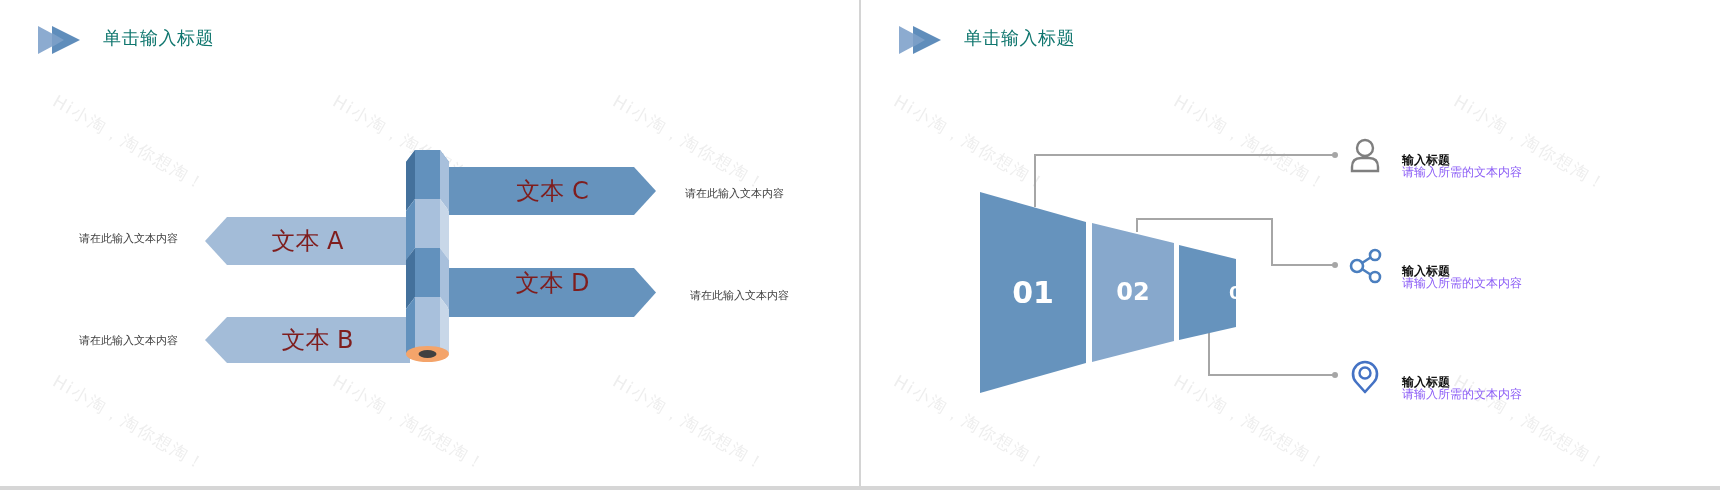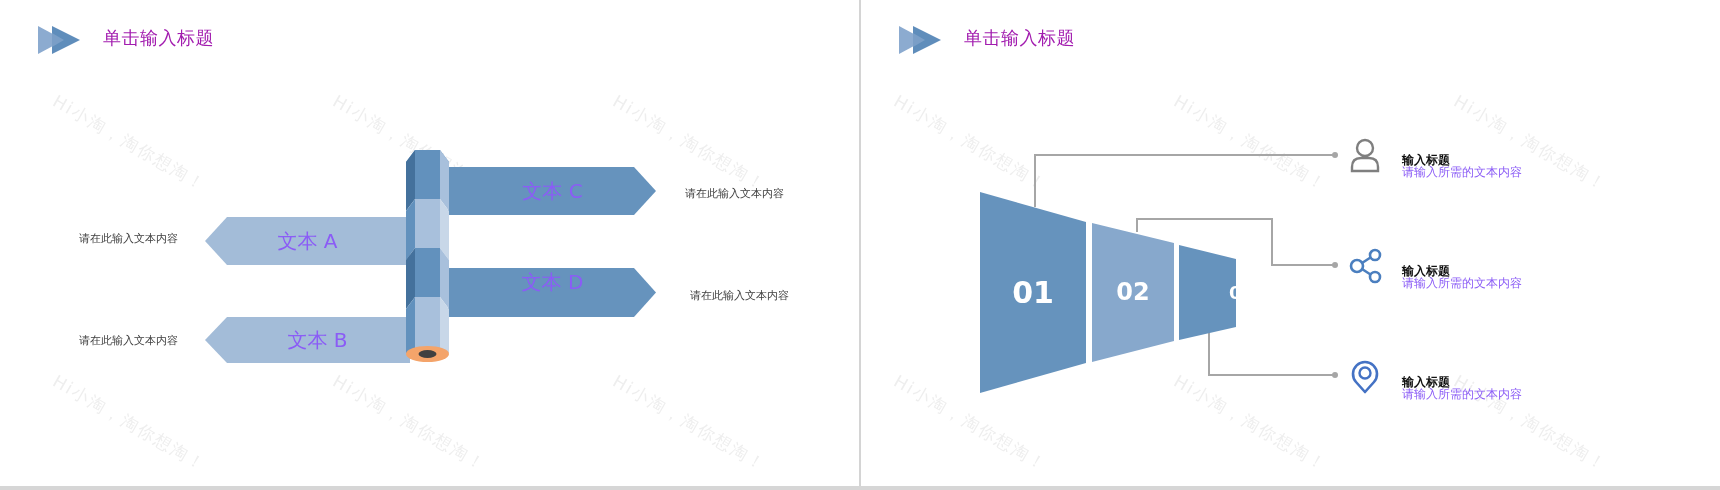--- a/index.html
+++ b/index.html
@@ -6,29 +6,29 @@
     body {
       width: 1720px; height: 490px; position: relative; overflow: hidden;
       background: #ffffff;
       font-family: "DejaVu Sans", "Liberation Sans", sans-serif;
     }
     .slide { position: absolute; top: 0; height: 486px; background: #fff; overflow: hidden; }
     .slide-left { left: 0; width: 859px; }
     .slide-right { left: 861px; width: 859px; }
     .divider-v { position: absolute; left: 859px; top: 0; width: 2px; height: 486px; background: #d4d4d4; }
     .divider-h { position: absolute; left: 0; top: 486px; width: 1720px; height: 4px; background: #d6d6d6; }
-    .title { position: absolute; top: 26px; font-size: 18px; color: #a21caf; letter-spacing: 0.5px; }
+    .title { position: absolute; top: 26px; font-size: 18px; color: #0f766e; letter-spacing: 0.5px; }
     .title-icon { position: absolute; top: 24px; }
     .watermark {
       position: absolute; font-size: 17px; color: #eeeeee; transform: rotate(30deg);
       transform-origin: left top; white-space: nowrap; letter-spacing: 2px; pointer-events: none;
     }
     .abs { position: absolute; }
     .arrow-label {
-      position: absolute; color: #8b5cf6; font-size: 20px; text-align: center;
+      position: absolute; color: #7f1d1d; font-size: 24px; text-align: center;
       display: flex; align-items: center; justify-content: center;
     }
     .side-text { position: absolute; font-size: 11px; color: #404040; white-space: nowrap; }
     .seg-num { position: absolute; color: #fff; text-align: center; display: flex; align-items: center; justify-content: center; font-weight: bold; }
     .item-title { position: absolute; font-size: 12px; font-weight: bold; color: #111; margin-top: 24px; }
     .item-desc { position: absolute; font-size: 12px; color: #8b5cf6; white-space: nowrap; }
   </style>
 </head>
 <body>
 

